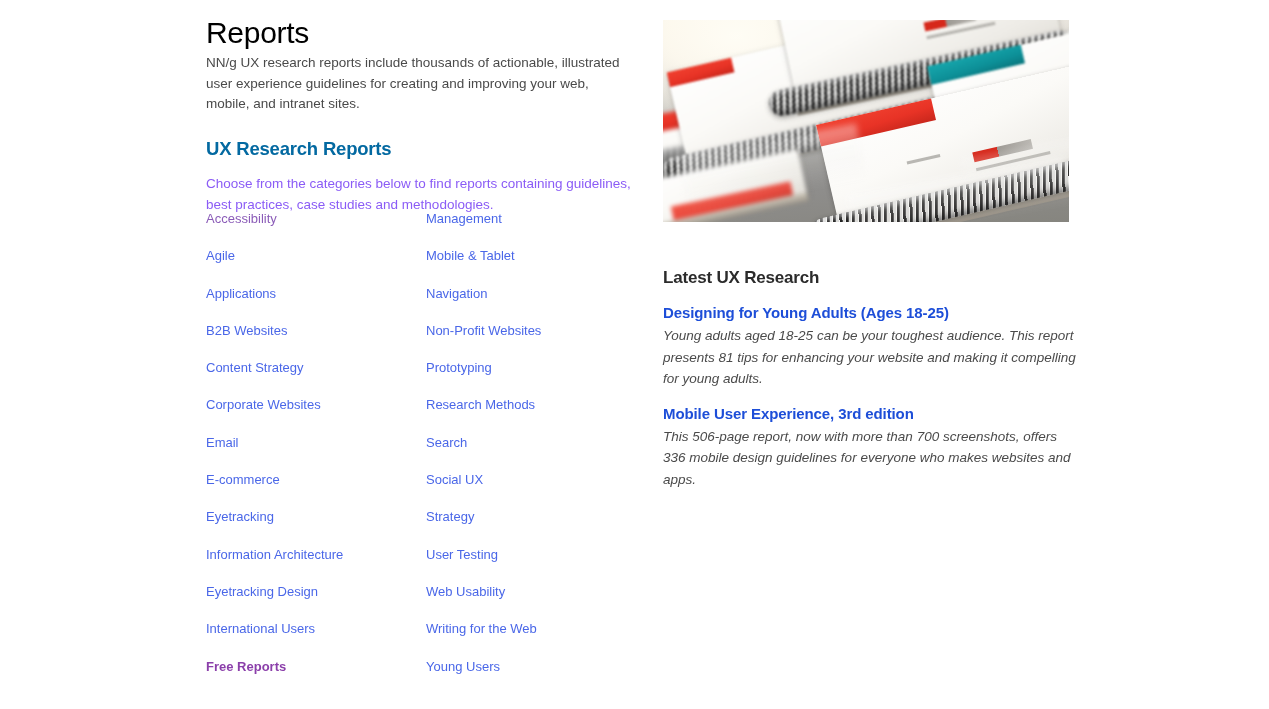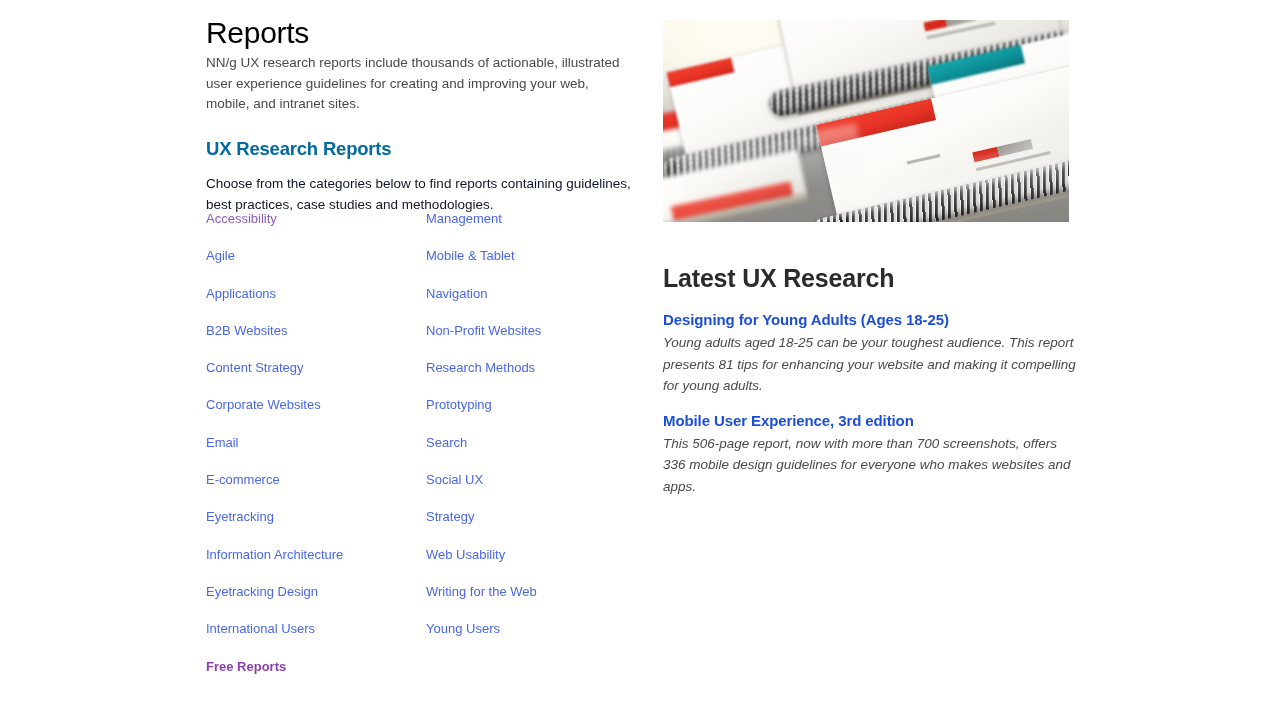--- a/index.html
+++ b/index.html
@@ -49,21 +49,21 @@
     line-height: 24px;
     font-weight: bold;
     color: #0369a1;
     margin: 22px 0 0 0;
     letter-spacing: -0.2px;
   }
 
   p.section-intro {
     font-size: 13.5px;
     line-height: 21px;
-    color: #0f172a;
+    color: #8b5cf6;
     margin: 12px 0 0 0;
     width: 426px;
   }
 
   
   .cat-grid {
     position: absolute;
     left: 206px;
     top: 211px;
     width: 440px;
@@ -169,29 +169,29 @@
   .reflection {
     position: absolute;
     background: linear-gradient(180deg, rgba(255,255,255,0.42) 0%, rgba(235,233,228,0.16) 55%, rgba(200,198,193,0) 100%);
     filter: blur(3px);
   }
   .ph-blur-soft { filter: blur(1.1px); }
   .ph-blur-more { filter: blur(2.2px); }
 
   
   h2.latest-title {
-    font-size: 25px;
+    font-size: 17px;
     line-height: 24px;
     font-weight: bold;
     color: #2b2b2b;
     margin: 44px 0 0 0;
     letter-spacing: -0.2px;
   }
   .report-item { margin-top: 14px; }
-  .report-item:first-of-type { margin-top: 20px; }
+  .report-item:first-of-type { margin-top: 13px; }
   a.report-link {
     display: block;
     font-size: 15px;
     line-height: 20px;
     font-weight: bold;
     color: #1d4ed8;
     text-decoration: none;
     letter-spacing: -0.1px;
   }
   p.report-desc {
@@ -228,25 +228,26 @@
       <a class="cat-link" href="#">Information Architecture</a>
       <a class="cat-link" href="#">Eyetracking Design</a>
       <a class="cat-link" href="#">International Users</a>
       <a class="cat-link visited-bold" href="#">Free Reports</a>
     </div>
   <div class="cat-column" id="cat-col-1">
       <a class="cat-link" href="#">Management</a>
       <a class="cat-link" href="#">Mobile &amp; Tablet</a>
       <a class="cat-link" href="#">Navigation</a>
       <a class="cat-link" href="#">Non-Profit Websites</a>
+      <a class="cat-link" href="#">Prototyping</a>
       <a class="cat-link" href="#">Research Methods</a>
-      <a class="cat-link" href="#">Prototyping</a>
       <a class="cat-link" href="#">Search</a>
       <a class="cat-link" href="#">Social UX</a>
       <a class="cat-link" href="#">Strategy</a>
+      <a class="cat-link" href="#">User Testing</a>
       <a class="cat-link" href="#">Web Usability</a>
       <a class="cat-link" href="#">Writing for the Web</a>
       <a class="cat-link" href="#">Young Users</a>
     </div>
 </div>
 
 <div class="right-col">
 
   <div class="hero-photo">
     <div class="photo-layer ph-bg"></div>

